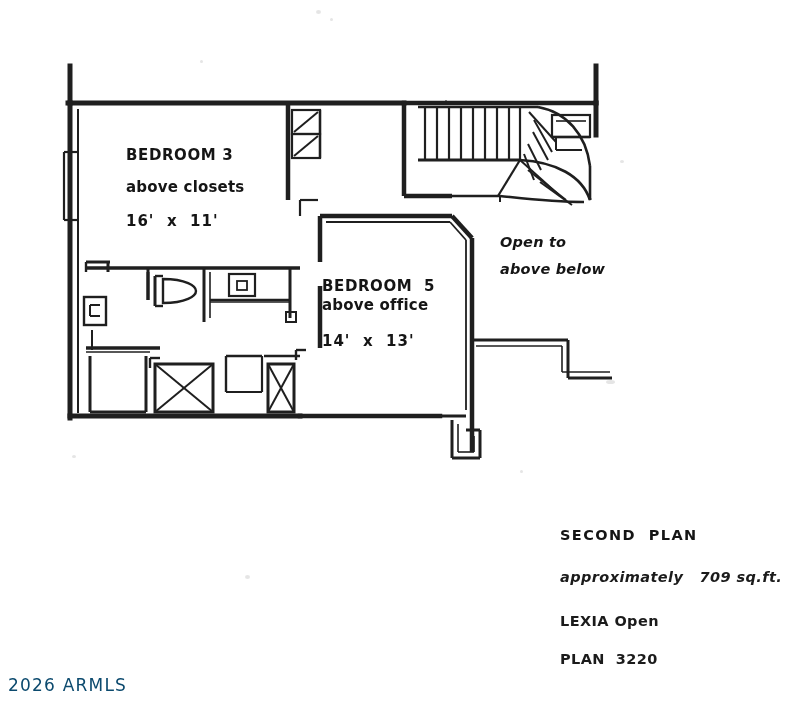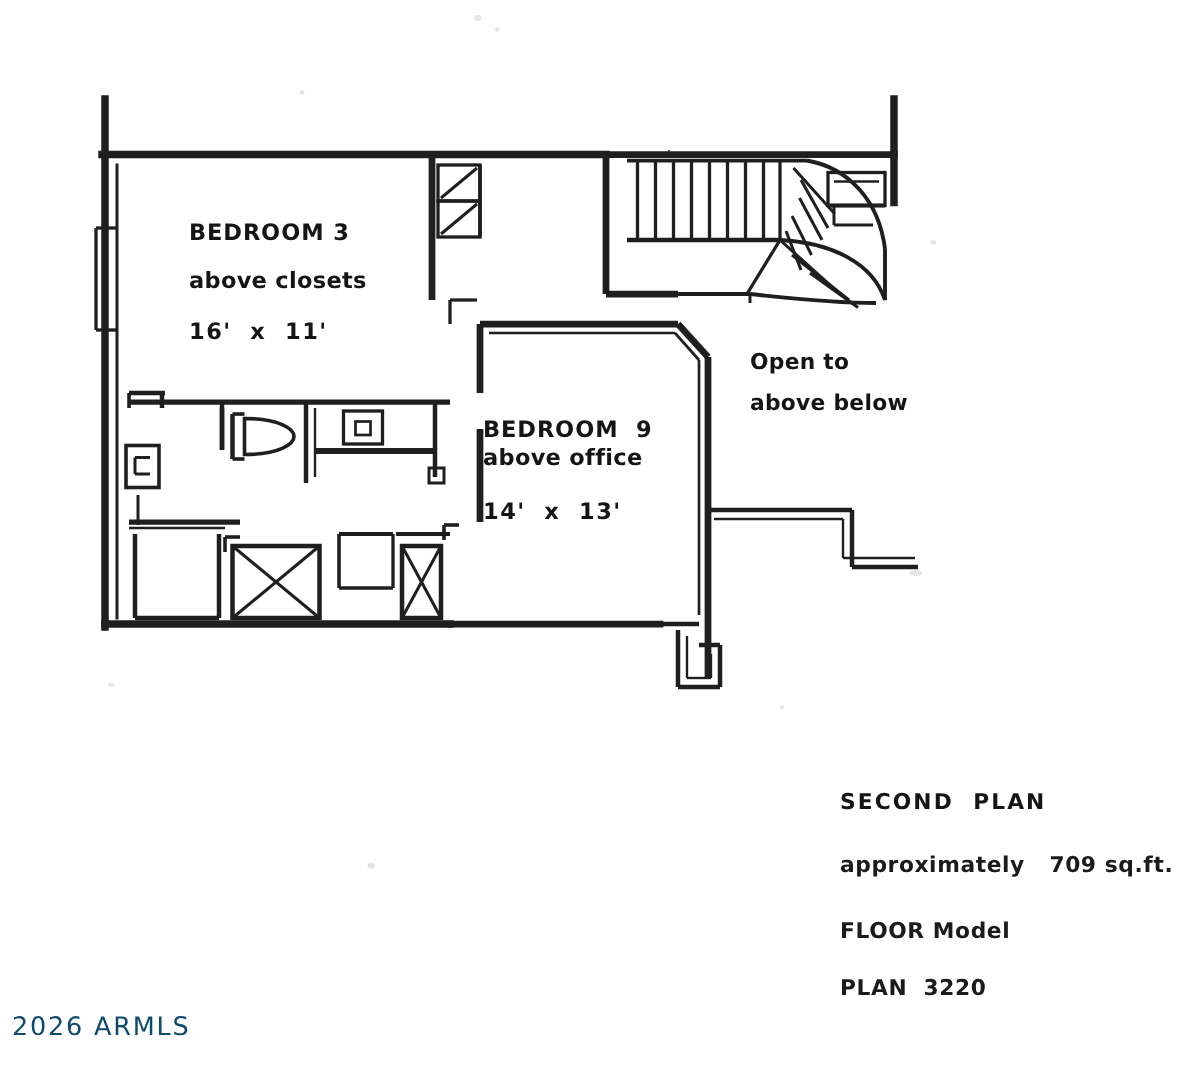--- a/index.html
+++ b/index.html
@@ -49,20 +49,21 @@
   }
   .room-dims {
     font-size: 15px;
     font-weight: bold;
     letter-spacing: 1px;
   }
   .note-line {
     font-size: 14.5px;
     font-weight: bold;
     letter-spacing: 0.2px;
+    font-style: italic;
   }
   .legend-line {
     font-size: 14.5px;
     font-weight: bold;
     letter-spacing: 0.4px;
     color: #1b1b1b;
   }
   .legend-title {
     font-size: 14.5px;
     font-weight: bold;
@@ -291,30 +292,30 @@
 
     <g fill="none" stroke="#1f1f1f">
       <path d="M86,262 L86,272" stroke-width="2.4"></path>
     </g>
   </svg>
 
   <div class="txt room-label" style="left:126px; top:146px;">BEDROOM 3</div>
   <div class="txt room-sub" style="left:126px; top:178px;">above closets</div>
   <div class="txt room-dims" style="left:126px; top:212px;">16'  x  11'</div>
 
-  <div class="txt room-label" style="left:322px; top:277px;">BEDROOM  9</div>
+  <div class="txt room-label" style="left:322px; top:277px;">BEDROOM  5</div>
   <div class="txt room-sub" style="left:322px; top:296px;">above office</div>
   <div class="txt room-dims" style="left:322px; top:332px;">14'  x  13'</div>
 
   <div class="txt note-line" style="left:500px; top:234px;">Open to</div>
   <div class="txt note-line" style="left:500px; top:261px;">above below</div>
 
   <div class="txt legend-title" style="left:560px; top:527px;">SECOND  PLAN</div>
-  <div class="txt legend-line" style="left:560px; top:569px;">approximately   709 sq.ft.</div>
-  <div class="txt legend-line" style="left:560px; top:613px;">FLOOR Model</div>
+  <div class="txt legend-line" style="left:560px; top:569px;font-style:italic;">approximately   709 sq.ft.</div>
+  <div class="txt legend-line" style="left:560px; top:613px;">LEXIA Open</div>
   <div class="txt legend-line" style="left:560px; top:651px;">PLAN  3220</div>
 
   <div class="txt watermark" style="left:8px; top:675px;">2026 ARMLS</div>
 
   <div class="speck" style="left:316px; top:10px; width:5px; height:4px;"></div>
   <div class="speck" style="left:330px; top:18px; width:3px; height:3px;"></div>
   <div class="speck" style="left:620px; top:160px; width:4px; height:3px;"></div>
   <div class="speck" style="left:245px; top:575px; width:5px; height:4px;"></div>
   <div class="speck" style="left:72px; top:455px; width:4px; height:3px;"></div>
   <div class="speck" style="left:606px; top:380px; width:9px; height:4px;"></div>

